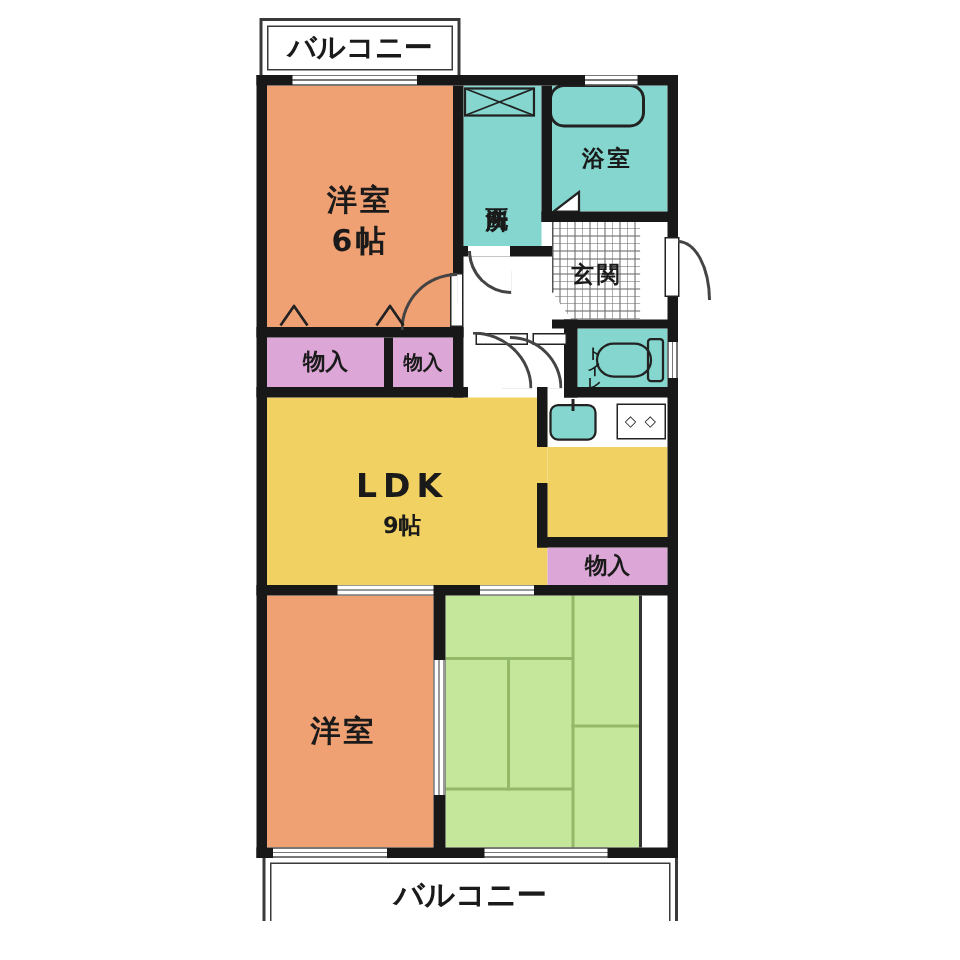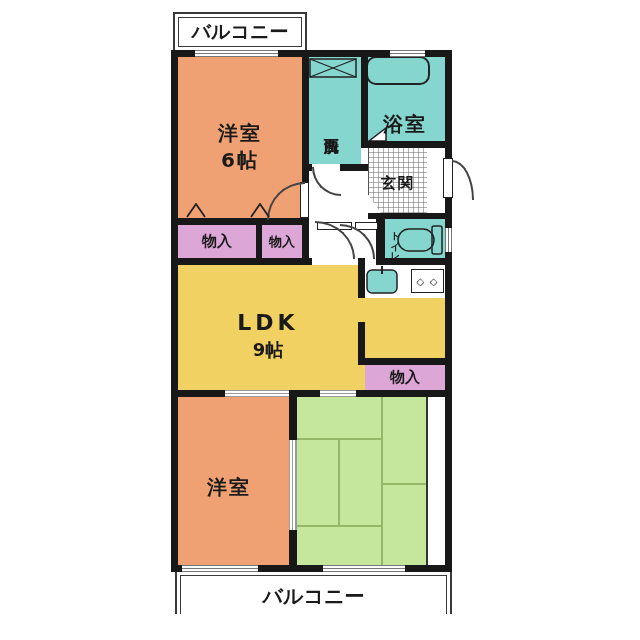--- a/index.html
+++ b/index.html
@@ -140,24 +140,24 @@
   </svg>
   <svg class="abs" style="left:250px;top:203px;" width="20" height="15">
     <polyline points="1,14 10,1 19,14" fill="none" stroke="#222" stroke-width="1.8"></polyline>
   </svg>
 
   <div class="label" style="left:240px;top:147px;font-size:20px;letter-spacing:2px;">
     <div>洋室</div>
     <div>6帖</div>
   </div>
   <div class="label vtext" style="left:331px;top:127px;font-size:15px;">洗面所</div>
-  <div class="label" style="left:405px;top:124px;font-size:20px;letter-spacing:2px;">浴室</div>
+  <div class="label" style="left:405px;top:108px;font-size:15px;letter-spacing:2px;font-family:Liberation Mono, monospace;">浴室</div>
   <div class="label" style="left:398px;top:183px;font-size:15px;letter-spacing:2px;text-align:center;">玄関</div>
   <div class="label vtext" style="left:395px;top:240px;font-size:9.5px;">トイレ</div>
   <div class="label" style="left:268px;top:335px;font-size:22px;">
     <div style="letter-spacing:4px;">LDK</div>
-    <div style="font-size:18px;">9帖</div>
+    <div style="font-size:15px;">9帖</div>
   </div>
   <div class="label" style="left:229px;top:487px;font-size:20px;line-height:1.5;">
     <div style="letter-spacing:2px;">洋室</div>
   </div>
 
 </div>
 
 </body></html>

